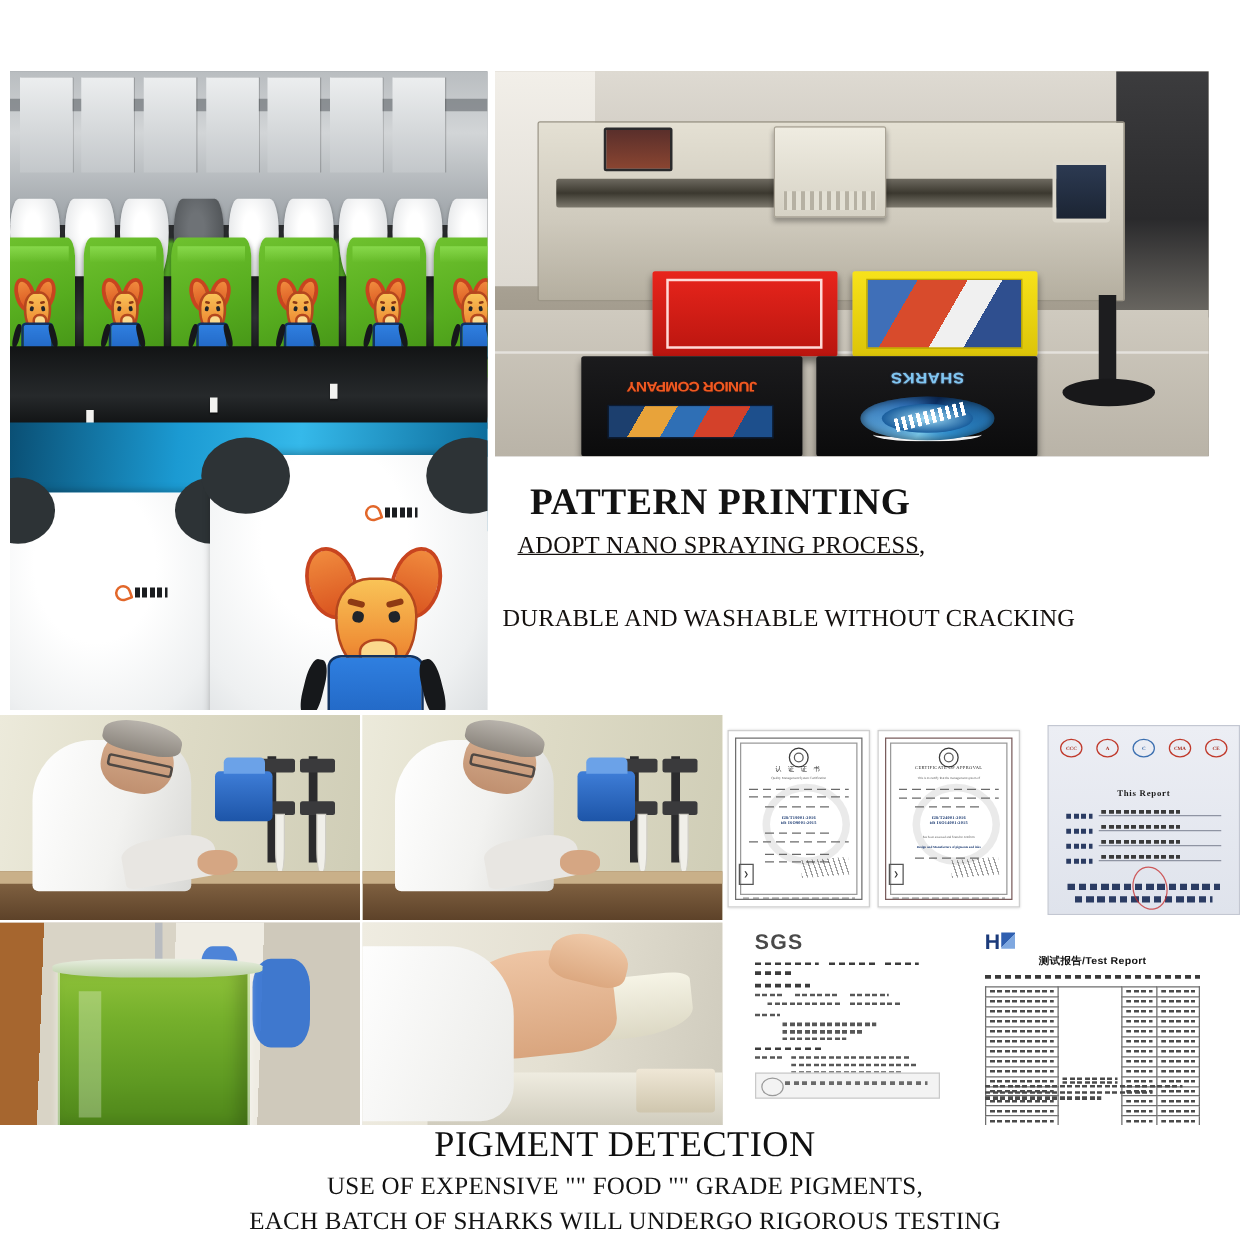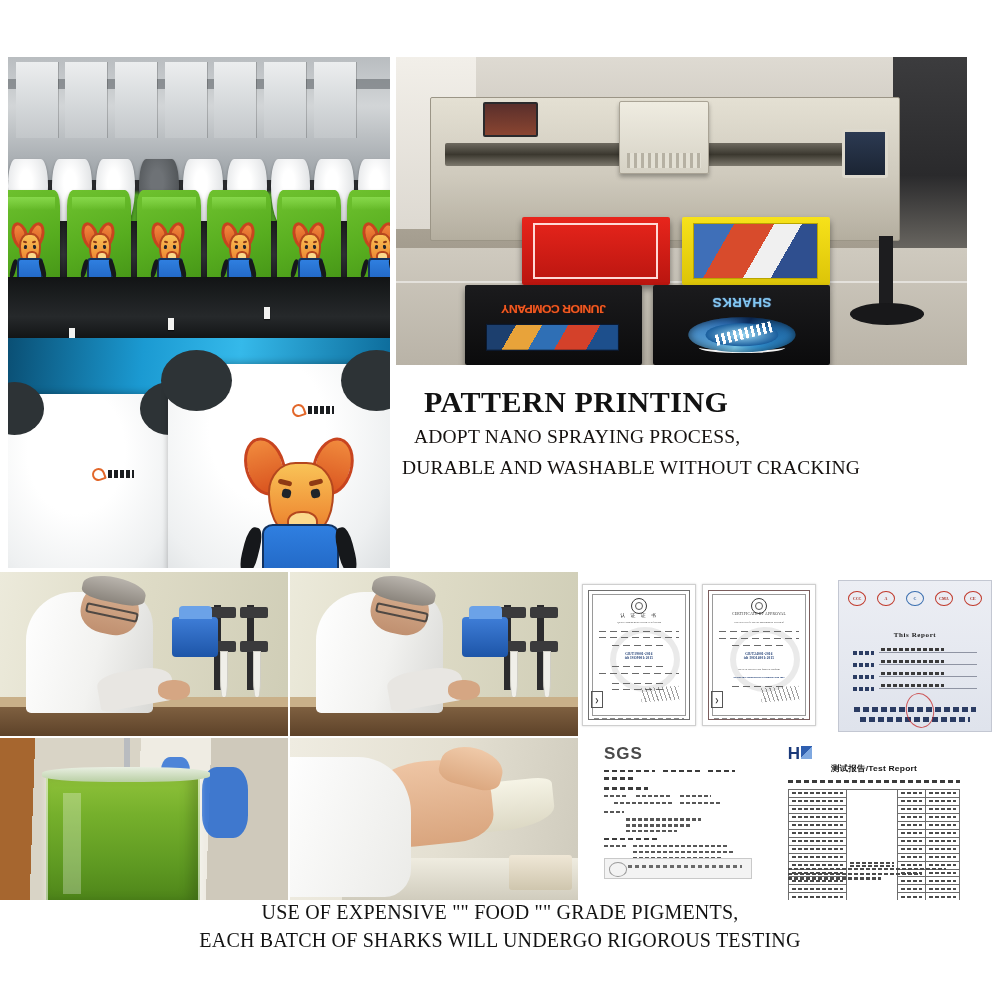--- a/index.html
+++ b/index.html
@@ -158,23 +158,23 @@
     color:#7fc6f2;font-size:12px;letter-spacing:.5px;
     text-shadow:0 0 2px #0b2f5e,0 0 1px #fff;transform:scaleX(1.1);}
   .art-arch{position:absolute;left:16%;top:2%;width:68%;height:14%;
     border-top:3px solid #f2f2f2;border-radius:50% 50% 0 0;}
 
   
   .block-pattern{position:absolute;left:400px;top:383px;width:600px;}
   .block-pattern .head{font-weight:bold;font-size:30px;color:#121212;
     letter-spacing:.5px;padding-left:24px;line-height:1.25;}
   .block-pattern .ln{font-size:19.5px;color:#15110f;line-height:1.62;letter-spacing:.2px;}
-  .block-pattern .ln.i1{padding-left:14px;}
+  .block-pattern .ln.i1{padding-left:14px;text-decoration:underline;}
   .block-pattern .ln.i2{padding-left:8px;}
-  .block-pattern .ln.i3{padding-left:2px;}
+  .block-pattern .ln.i3{padding-left:2px;margin-top:28px;}
 
   
   .lab{position:absolute;overflow:hidden;
     background:linear-gradient(#e8e6d2,#d8d6c0);}
   .lab-bg{position:absolute;inset:0;
     background:linear-gradient(100deg,#eceadb 0%,#dedbc6 46%,#cfcdb6 100%);}
   .lab-bench{position:absolute;left:0;bottom:0;width:100%;height:24%;
     background:linear-gradient(#8a6a48,#5d4229);}
   .lab-bench:before{content:"";position:absolute;left:0;top:0;width:100%;height:26%;
     background:#c9b089;}
@@ -896,17 +896,18 @@
         </table>
       <div class="notes">
         <span style="width:92%"></span>
           <span style="width:78%"></span>
           <span style="width:54%"></span>
       </div>
     </div>
   </div>
 
   <div class="block-pigment">
+    <div class="head">PIGMENT DETECTION</div>
     <div class="ln">USE OF EXPENSIVE "" FOOD "" GRADE PIGMENTS,</div>
     <div class="ln">EACH BATCH OF SHARKS WILL UNDERGO RIGOROUS TESTING</div>
   </div>
 
 </div>
 
 </body></html>

